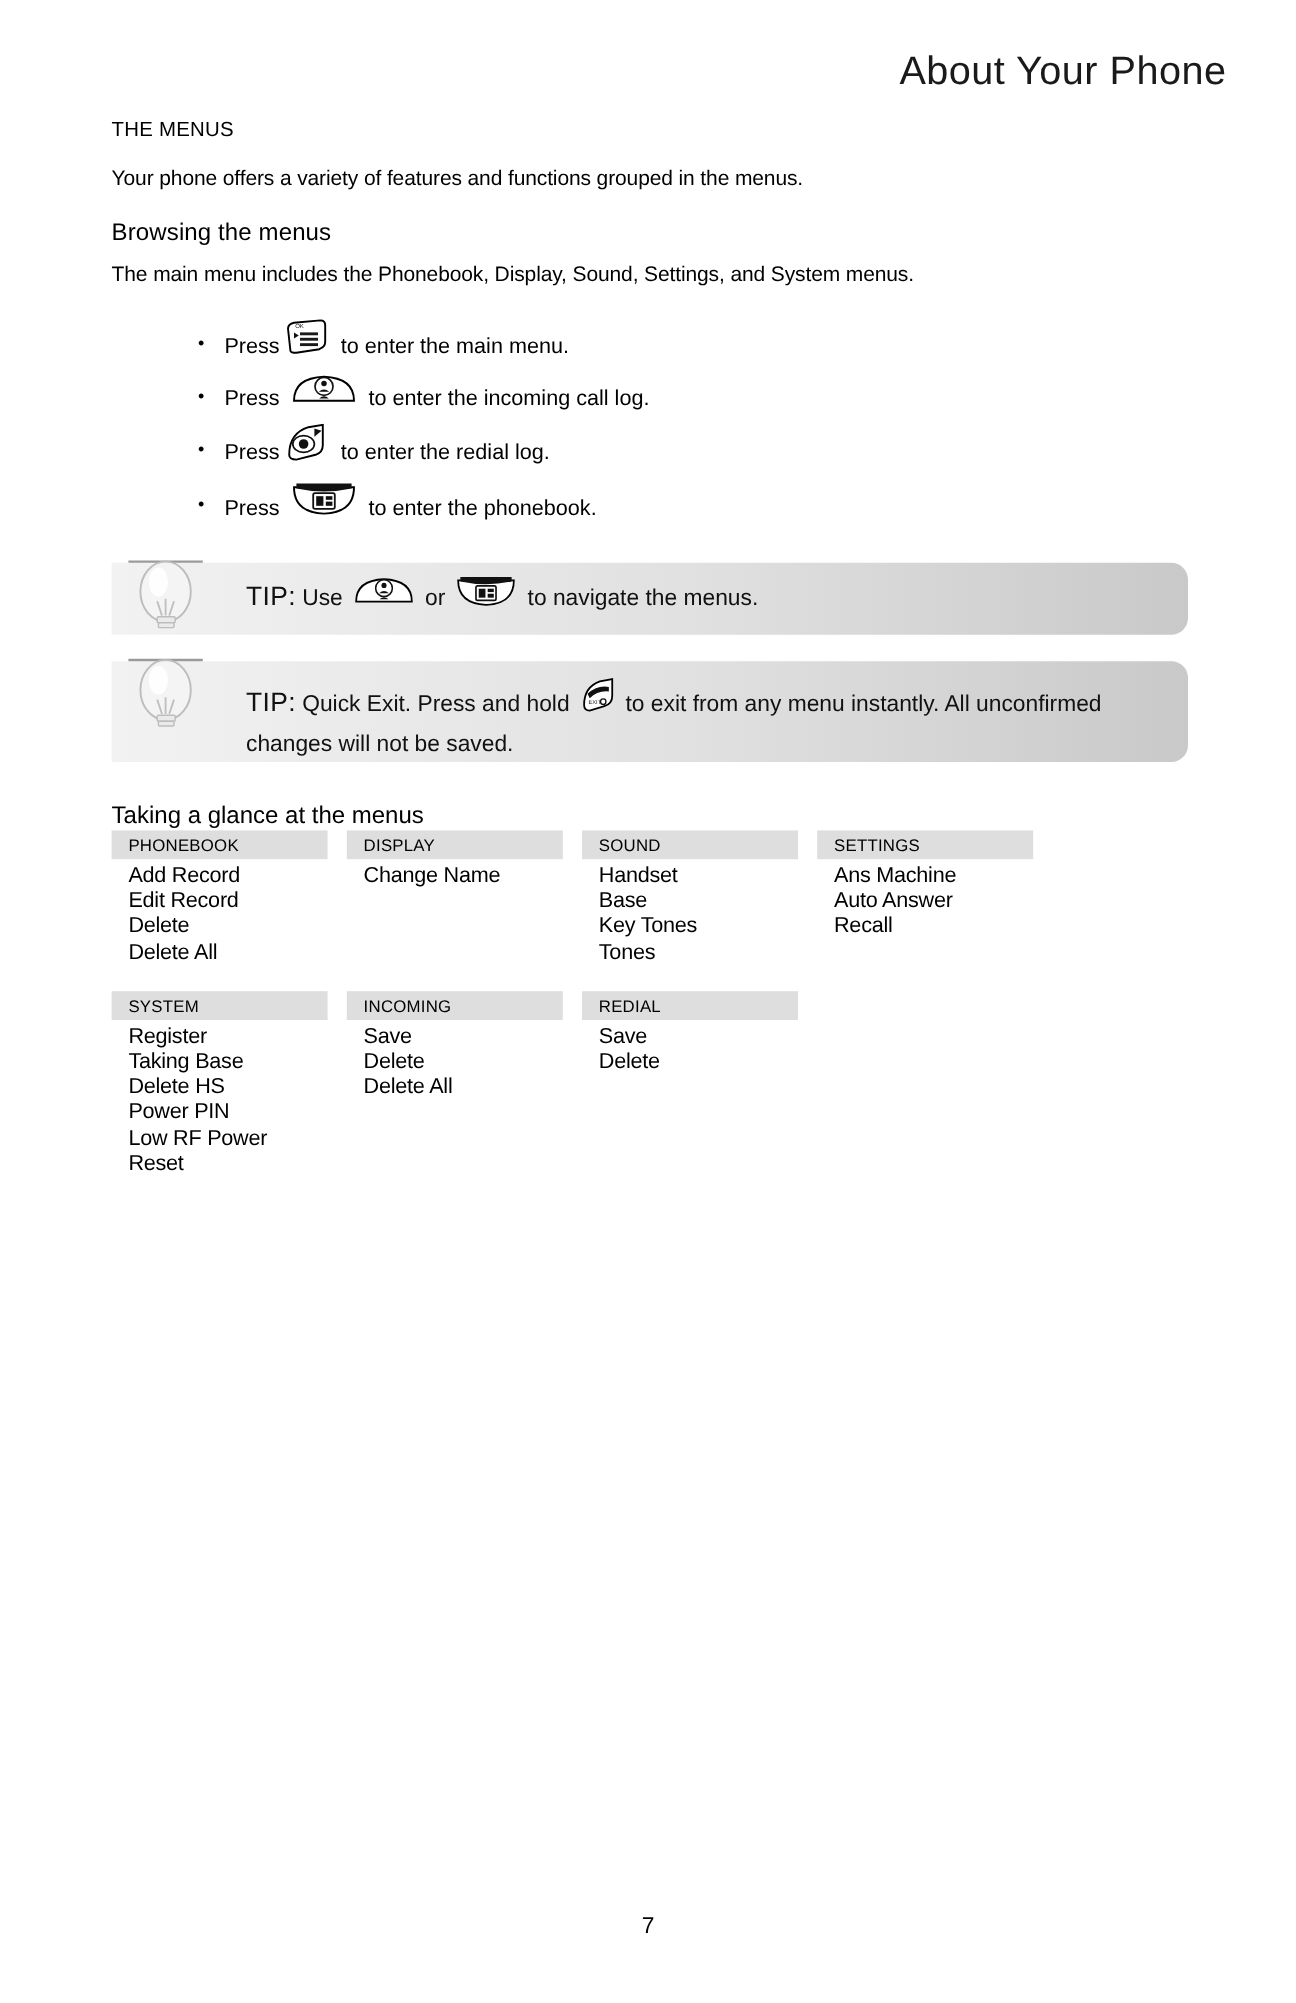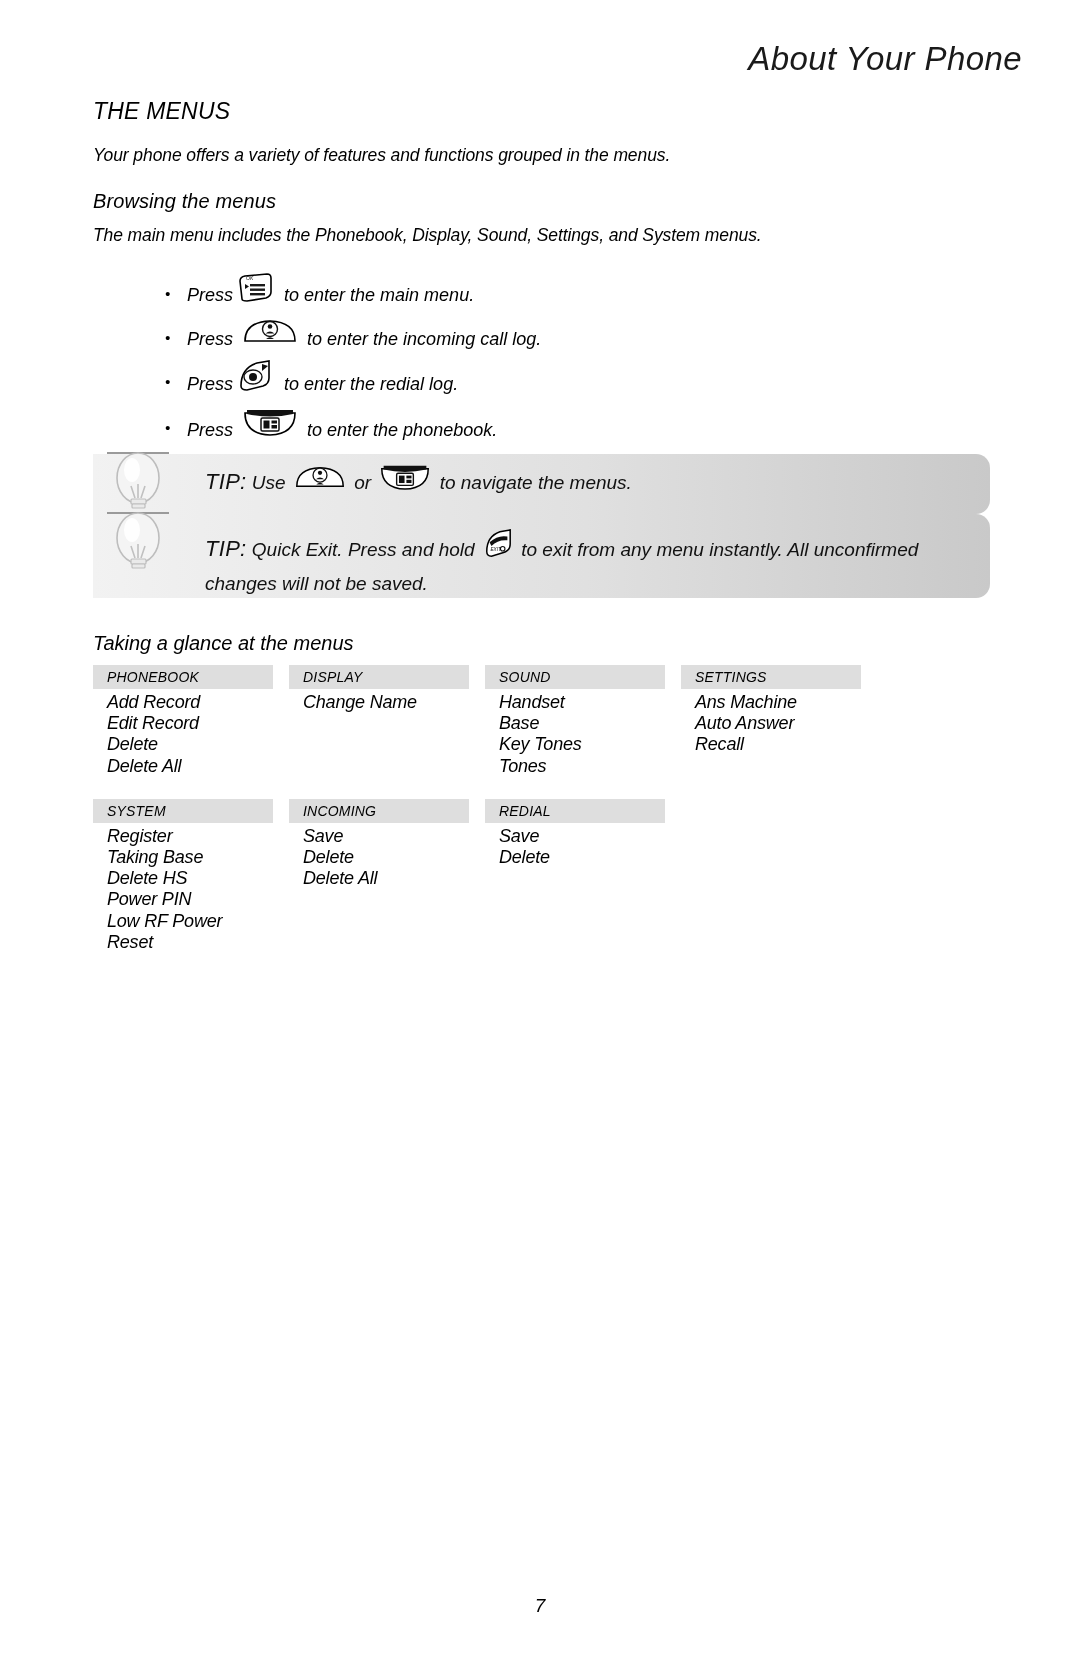--- a/index.html
+++ b/index.html
@@ -12,21 +12,20 @@
     height: 1669px;
     position: relative;
     font-family: "Liberation Sans", sans-serif;
     color: #000000;
     overflow: hidden;
   }
 
   .page {
     position: absolute;
     inset: 0;
-    font-style: italic;
   }
 
   
   .page-header {
     position: absolute;
     top: 40px;
     left: 0;
     right: 58px;
     text-align: right;
     font-size: 33px;
@@ -37,21 +36,21 @@
 
   
   .content {
     position: absolute;
     top: 98px;
     left: 93px;
     right: 90px;
   }
 
   .section-label {
-    font-size: 23px;
+    font-size: 17px;
     letter-spacing: 0.2px;
     margin: 0 0 20px 0;
   }
 
   .para {
     font-size: 17.5px;
     letter-spacing: -0.1px;
     margin: 0 0 24px 0;
   }
 
@@ -85,20 +84,21 @@
     display: inline-block;
     vertical-align: middle;
     margin: 0 4px;
     position: relative;
     top: -2px;
   }
 
   
   .tip {
     position: relative;
+    margin-top: 22px;
     height: 60px;
     background: linear-gradient(to right, #f2f2f2 0%, #e0e0e0 55%, #c9c9c9 100%);
     border-radius: 0 14px 14px 0;
     display: flex;
     align-items: center;
   }
   .tip.tall { height: 84px; align-items: flex-end; }
 
   .tip-bulb {
     position: absolute;
@@ -121,21 +121,21 @@
   .tip-body .kicon {
     vertical-align: middle;
     position: relative;
     top: -3px;
     margin: 0 3px;
   }
 
   
   .glance-head {
     font-size: 20px;
-    margin: 34px 0 10px 0;
+    margin: 34px 0 0 0;
   }
 
   .menu-grid {
     display: grid;
     grid-template-columns: 196px 196px 196px 196px;
     column-gap: 0px;
     margin-bottom: 22px;
   }
   .menu-col { }
   .menu-title {

